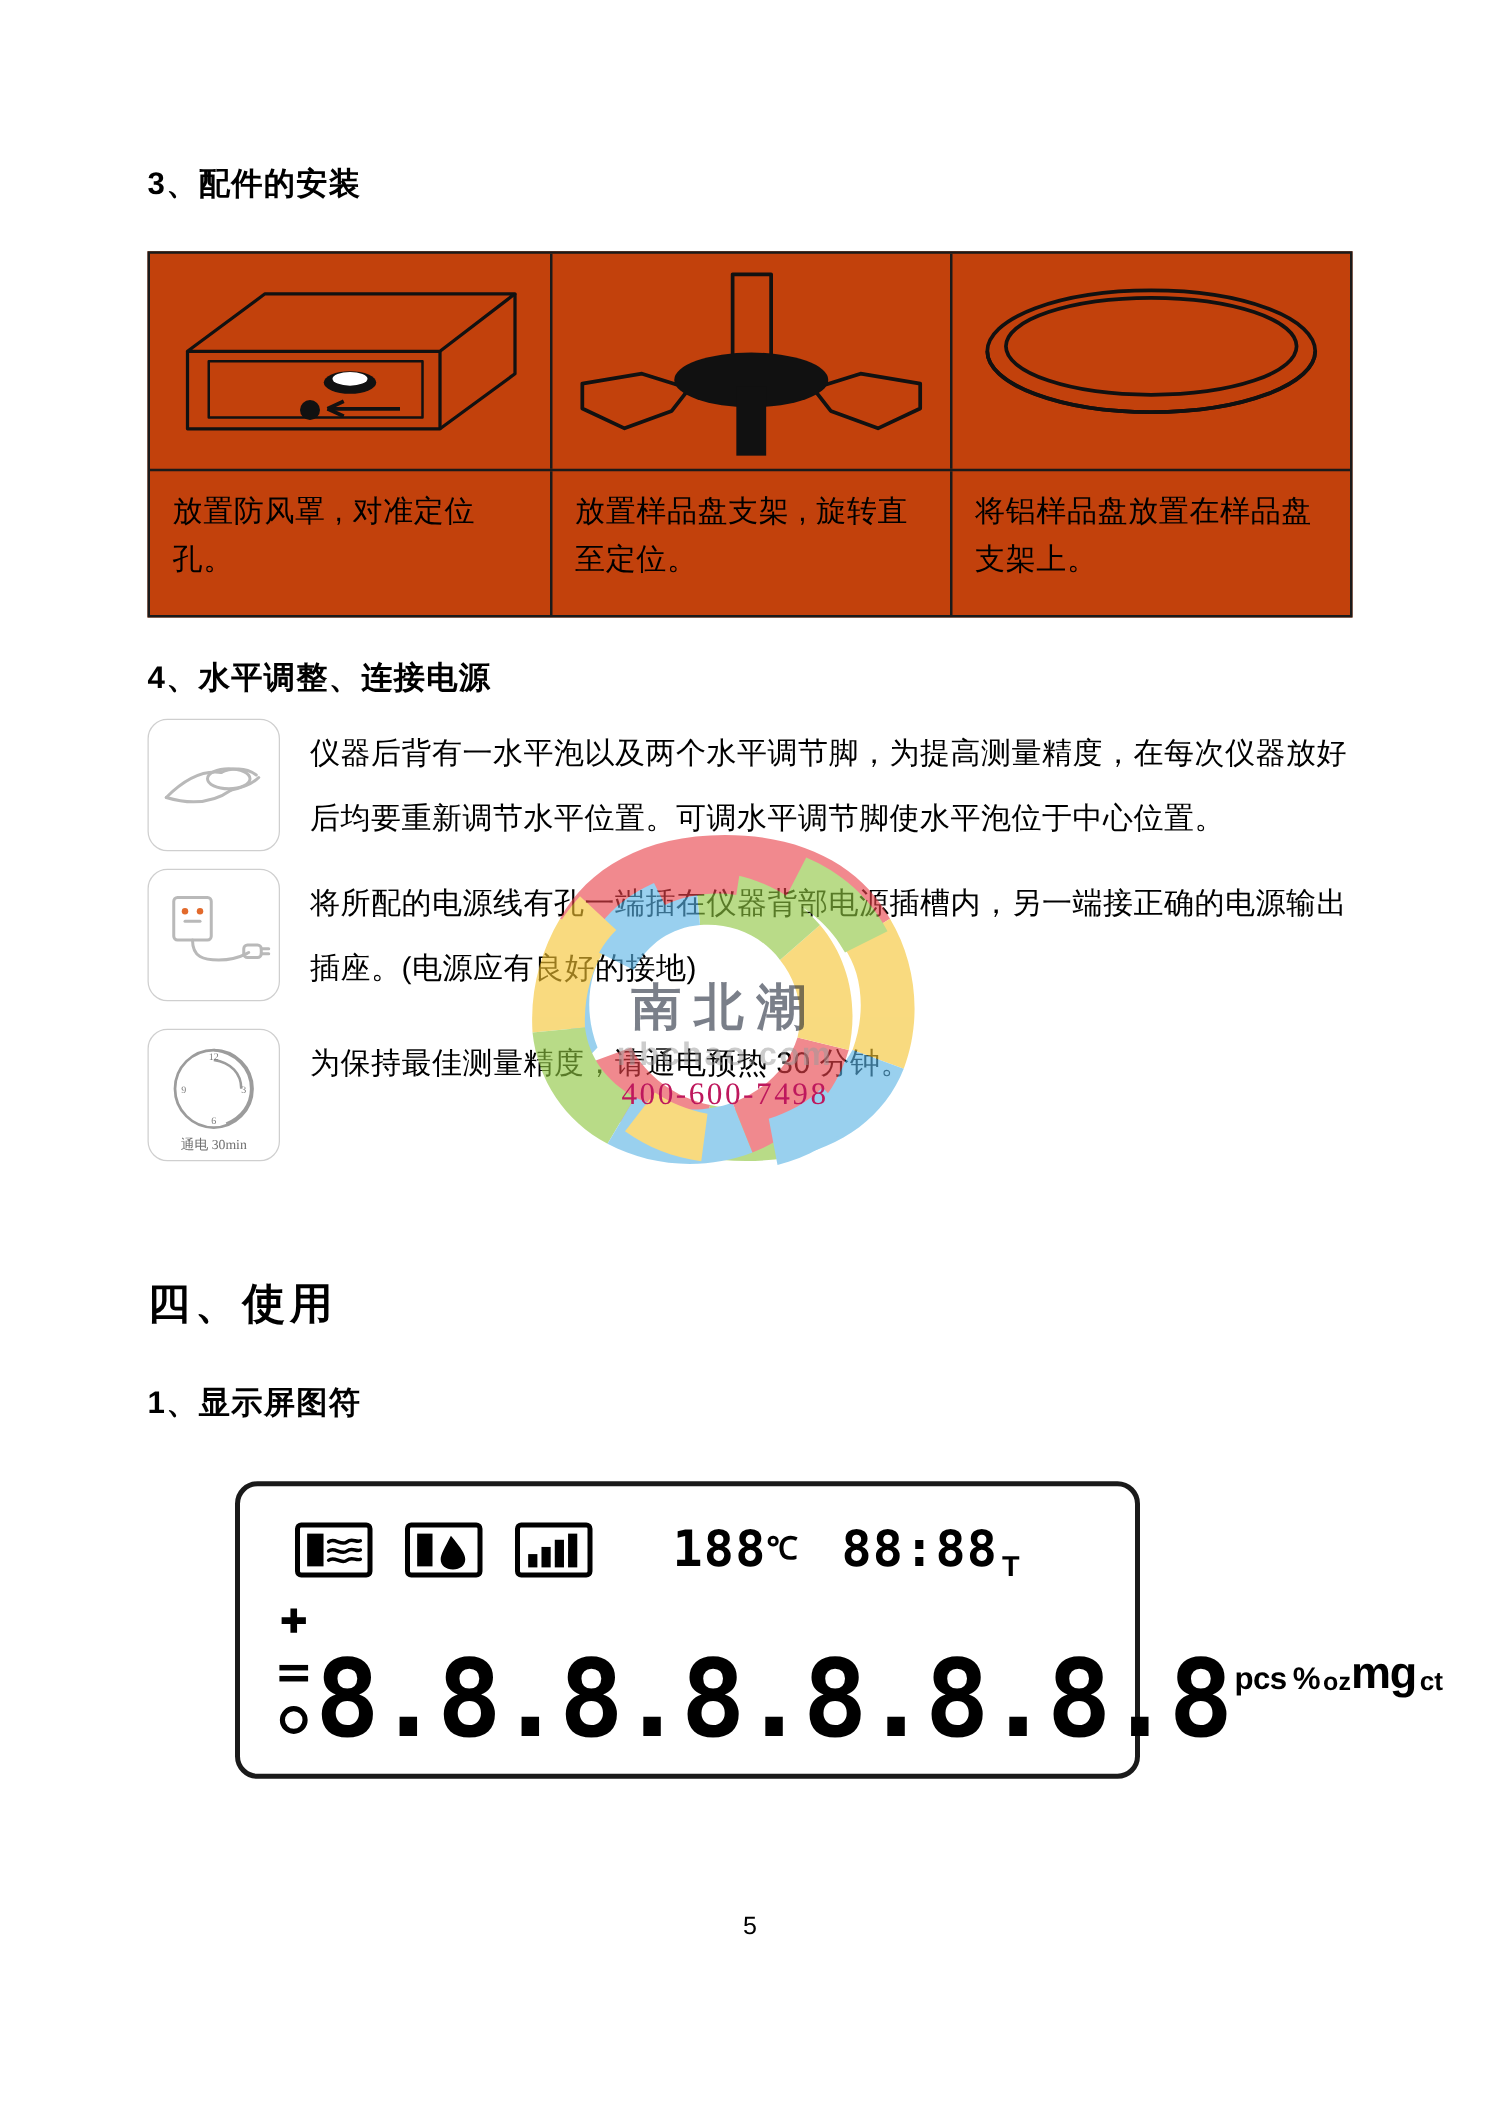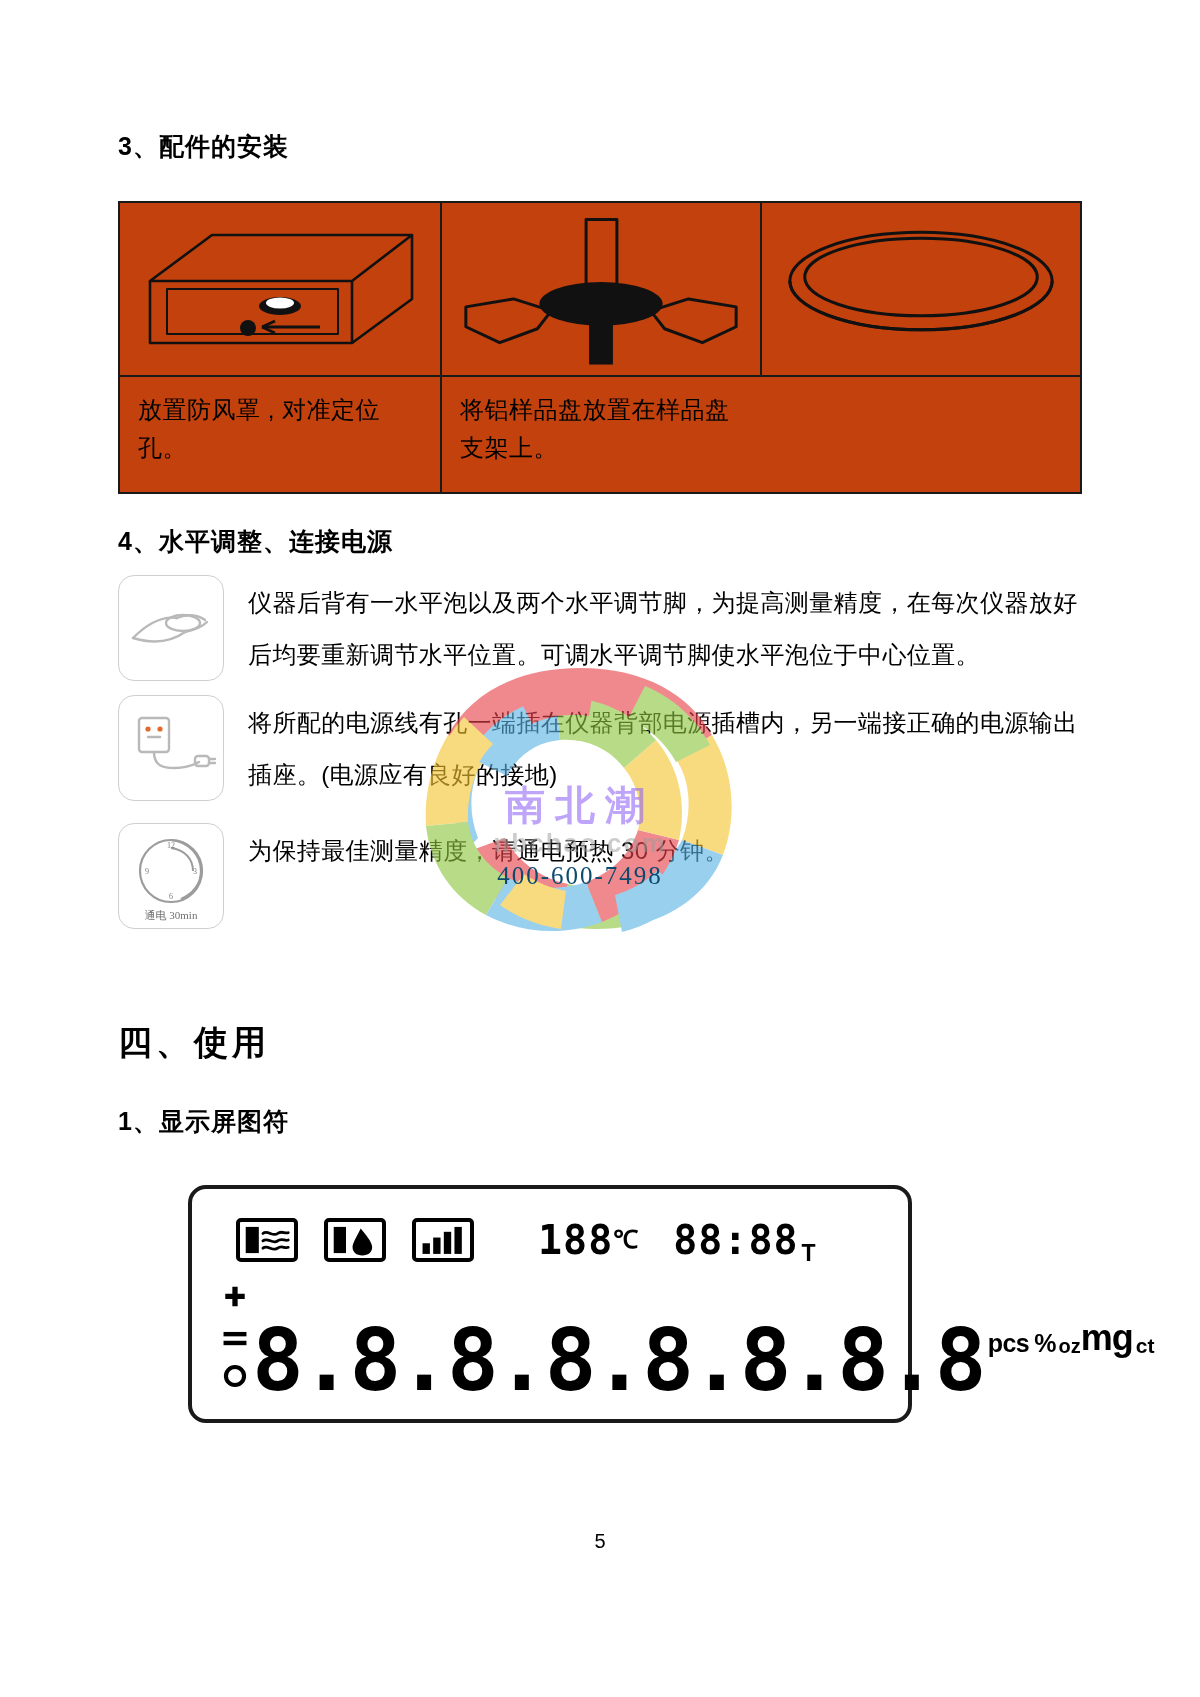--- a/index.html
+++ b/index.html
@@ -17,35 +17,35 @@
   .watermark {
     position:absolute; left:390px; top:650px;
     width:380px; height:290px;
     pointer-events:none; z-index:5;
   }
   .wm-ring { position:absolute; inset:0; }
   .wm-cn {
     position:absolute; left:0; right:0; top:128px;
     text-align:center;
     font-family:"Liberation Serif","DejaVu Serif",serif;
-    font-size:40px; font-weight:bold; color:#8b5cf6; opacity:.55;
+    font-size:40px; font-weight:bold; color:#0f172a; opacity:.55;
     letter-spacing:10px;
   }
   .wm-site {
     position:absolute; left:0; right:0; top:178px;
     text-align:center;
     font-family:"Liberation Sans",sans-serif;
     font-size:26px; font-weight:bold; color:#9a9a9a; opacity:.5;
     letter-spacing:2px;
   }
   .wm-tel {
     position:absolute; left:0; right:0; top:212px;
     text-align:center;
     font-family:"Liberation Serif","DejaVu Serif",serif;
-    font-size:25px; color:#0c4a6e; letter-spacing:2px;
+    font-size:25px; color:#be185d; letter-spacing:2px;
   }
 
   
   .h-sub {
     position:absolute;
     font-size:25px; font-weight:bold;
     letter-spacing:1px;
     white-space:nowrap;
   }
   .h-major {
@@ -240,20 +240,23 @@
             <path d="M28 78 C28 104 86 127 160 127 C234 127 292 104 292 78"></path>
           </g>
         </svg>
       </div>
     </div>
 
     <div class="acc-row acc-row-txt">
       <div class="acc-cell c1">
         <div class="acc-caption">放置防风罩 , 对准定位孔。</div>
       </div>
+      <div class="acc-cell c2">
+        <div class="acc-caption">放置样品盘支架 , 旋转直至定位。</div>
+      </div>
       <div class="acc-cell c3">
         <div class="acc-caption">将铝样品盘放置在样品盘支架上。</div>
       </div>
     </div>
   </div>
 
   <div class="h-sub" style="left:118px; top:525px;">4、水平调整、连接电源</div>
 
   <div class="sec4">
 

